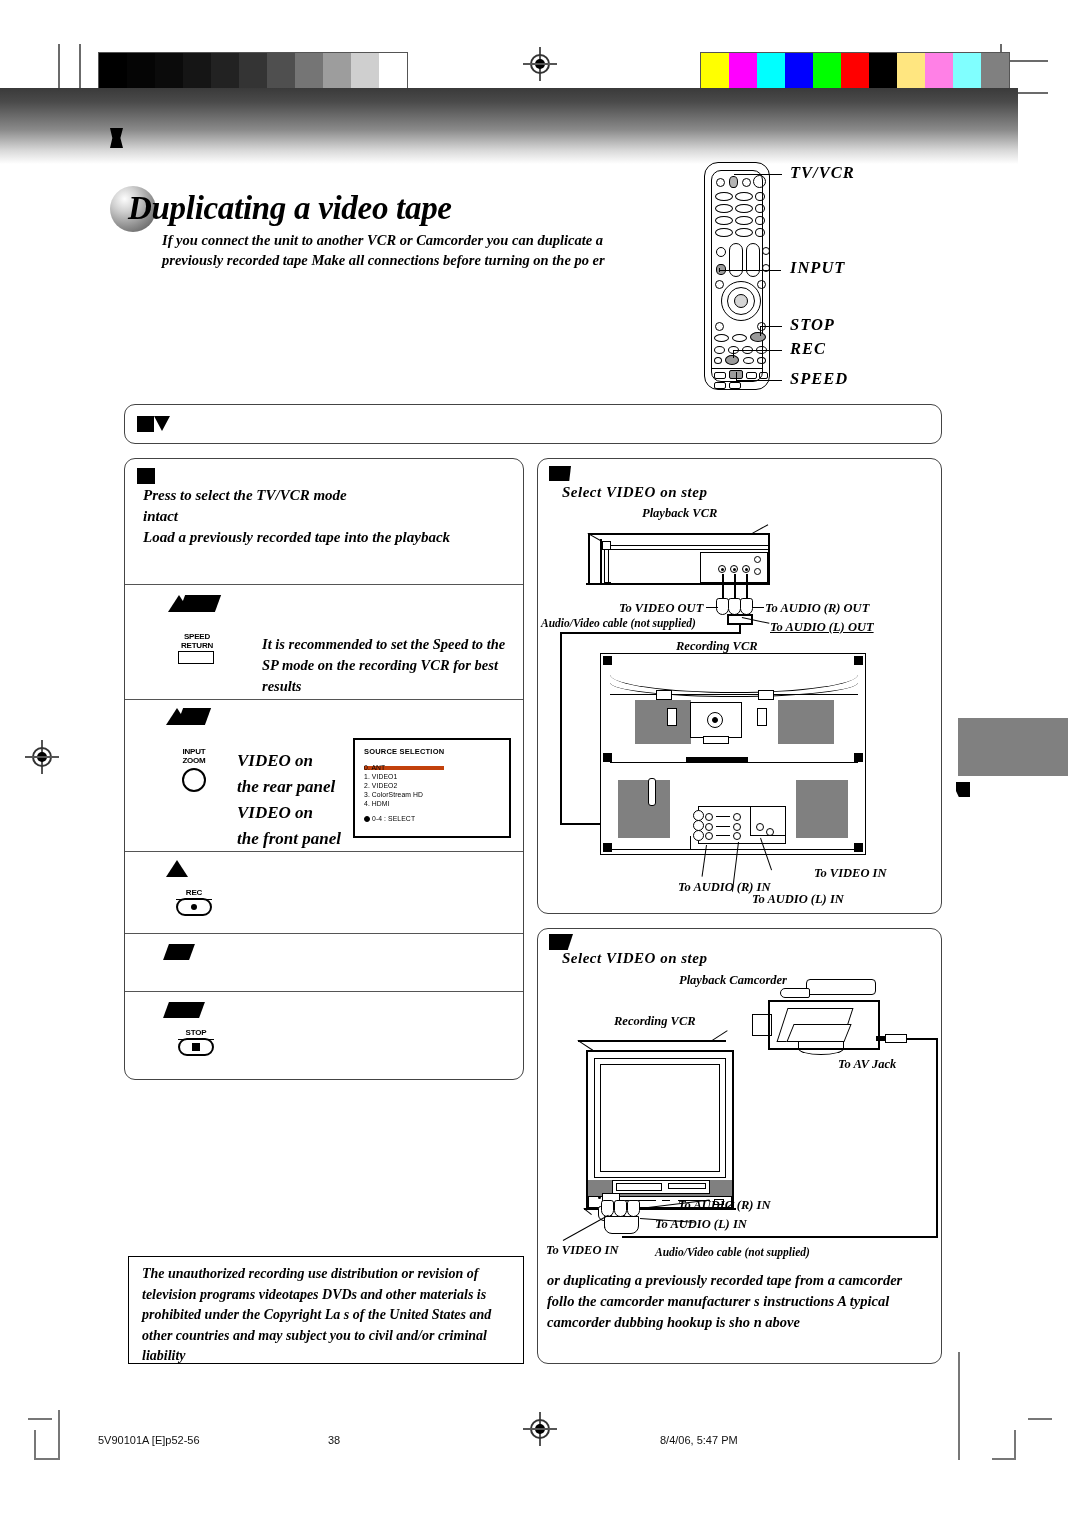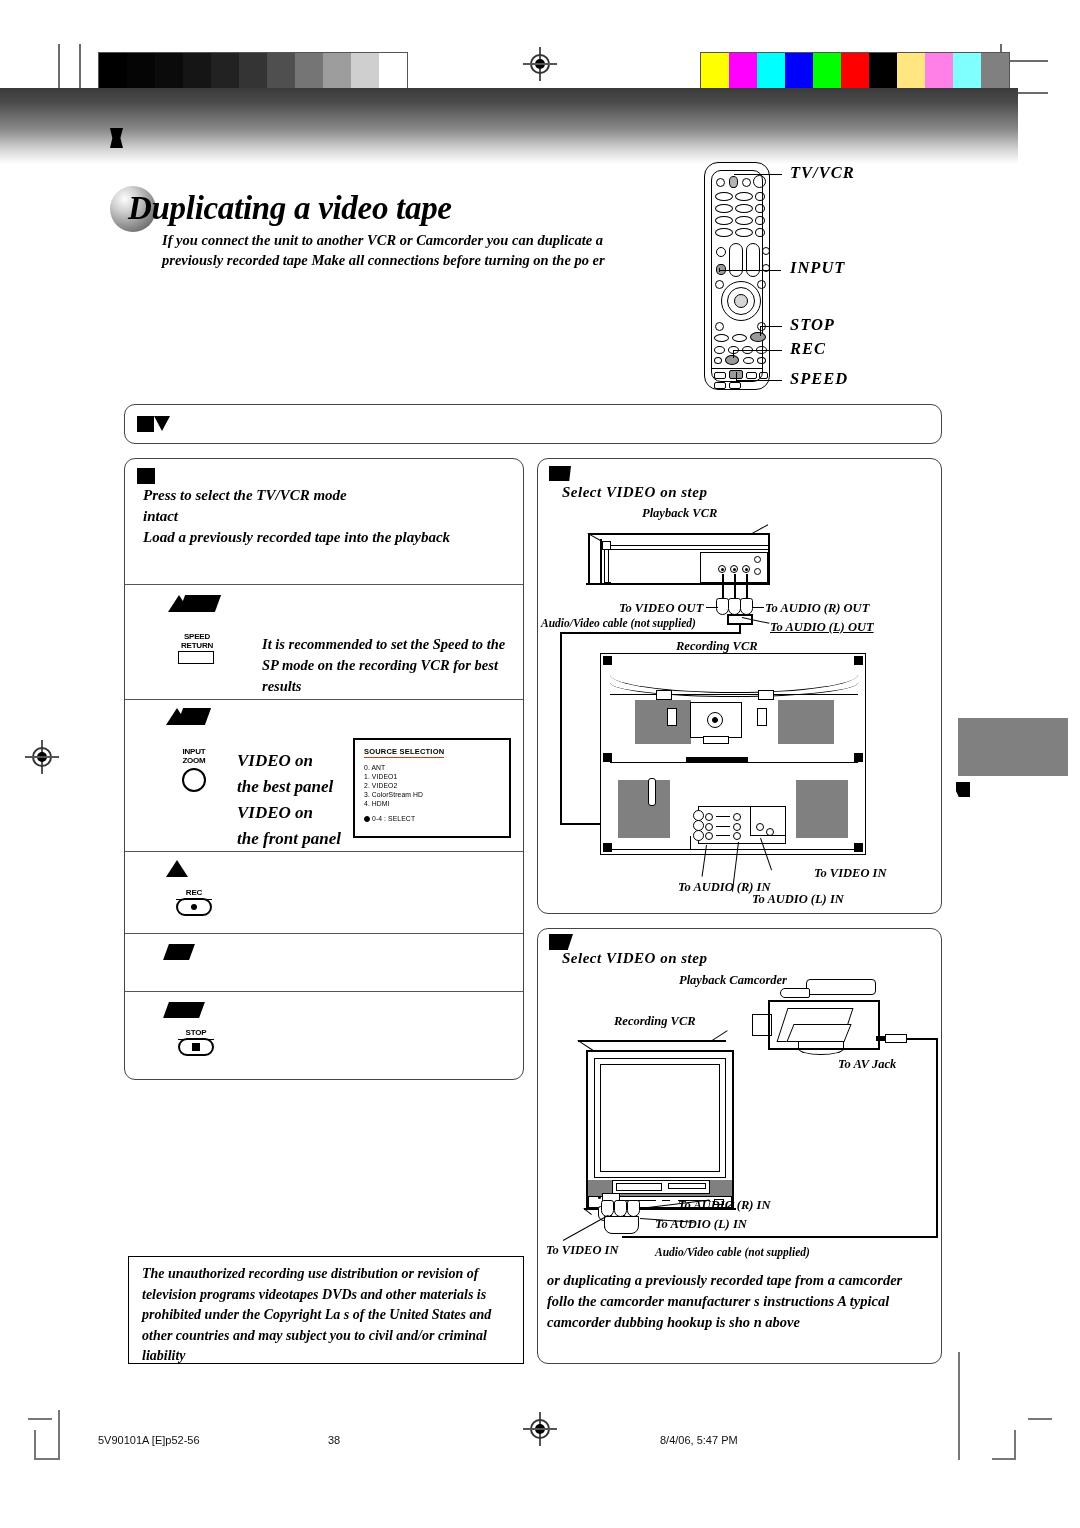--- a/index.html
+++ b/index.html
@@ -52,21 +52,21 @@
   
   .keylab{position:absolute;font-style:normal;font-weight:bold;font-size:8px;
           font-family:"Liberation Sans",sans-serif;text-align:center;line-height:8.5px;
           letter-spacing:-0.2px;}
   .keyrect{position:absolute;border:1.8px solid #000;box-sizing:border-box;}
   .keyoval{position:absolute;border:2px solid #000;border-radius:50%;box-sizing:border-box;}
 
   
   .osd{position:absolute;border:2px solid #000;background:#fff;box-sizing:border-box;}
   .osd .ttl{position:absolute;left:9px;top:7px;font-family:"Liberation Sans",sans-serif;
-            font-size:7.5px;font-weight:bold;border-bottom:1px solid #c2410c;padding-bottom:1px;
+            font-size:7.5px;font-weight:bold;border-bottom:4px solid #c2410c;padding-bottom:10px;
             letter-spacing:0.2px;}
   .osd .it{position:absolute;left:9px;font-family:"Liberation Sans",sans-serif;font-size:6.8px;
            letter-spacing:0.1px;white-space:nowrap;}
 
   .warnbox{position:absolute;border:1.6px solid #000;box-sizing:border-box;background:#fff;}
   .warntxt{position:absolute;font-style:italic;font-weight:bold;font-size:14px;line-height:20.5px;}
 
   
   .foot{position:absolute;font-family:"Liberation Sans",sans-serif;font-size:11px;color:#111;}
   .footrule{position:absolute;background:#777;}
@@ -248,21 +248,21 @@
 
 <div class="tri-u" style="left:166px;top:708px;"></div>
 <div class="para" style="left:180px;top:708px;width:28px;height:17px;"></div>
 <div class="keylab" style="left:168px;top:748px;width:52px;">
   <span>INPUT</span><br>
   <span>ZOOM</span>
 </div>
 <div class="keyoval" style="left:182px;top:768px;width:24px;height:24px;border-radius:50%;"></div>
 <div class="steptxt" style="left:237px;top:748px;width:130px;font-size:17px;line-height:26px;">
   <div>VIDEO    on</div>
-  <div>the best panel</div>
+  <div>the rear panel</div>
   <div>VIDEO    on</div>
   <div>the front panel</div>
 </div>
 
 <div class="osd" style="left:353px;top:738px;width:158px;height:100px;">
   <div class="ttl">SOURCE SELECTION</div>
   <div class="it" style="top:24px;">0.  ANT</div>
   <div class="it" style="top:33px;">1.  VIDEO1</div>
   <div class="it" style="top:42px;">2.  VIDEO2</div>
   <div class="it" style="top:51px;">3.  ColorStream HD</div>

